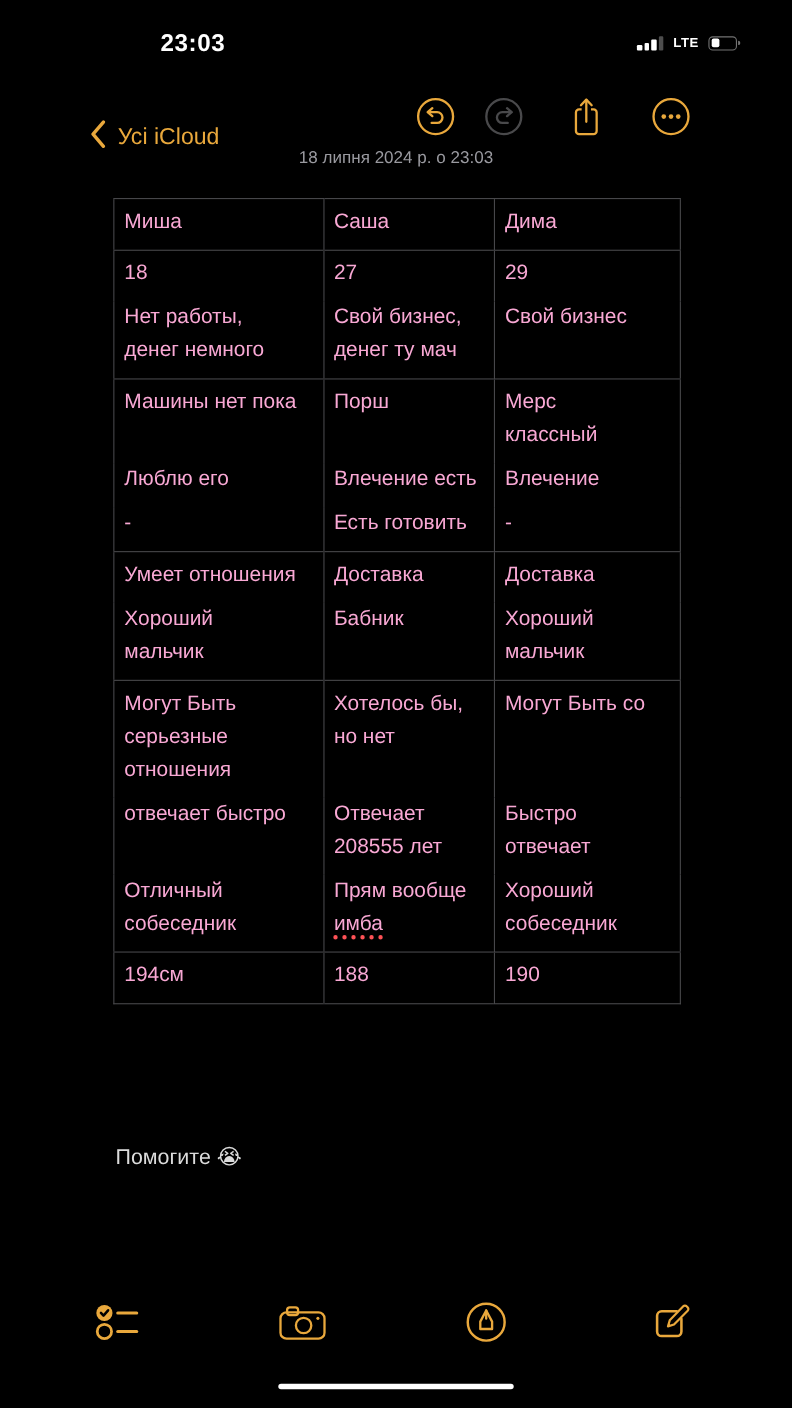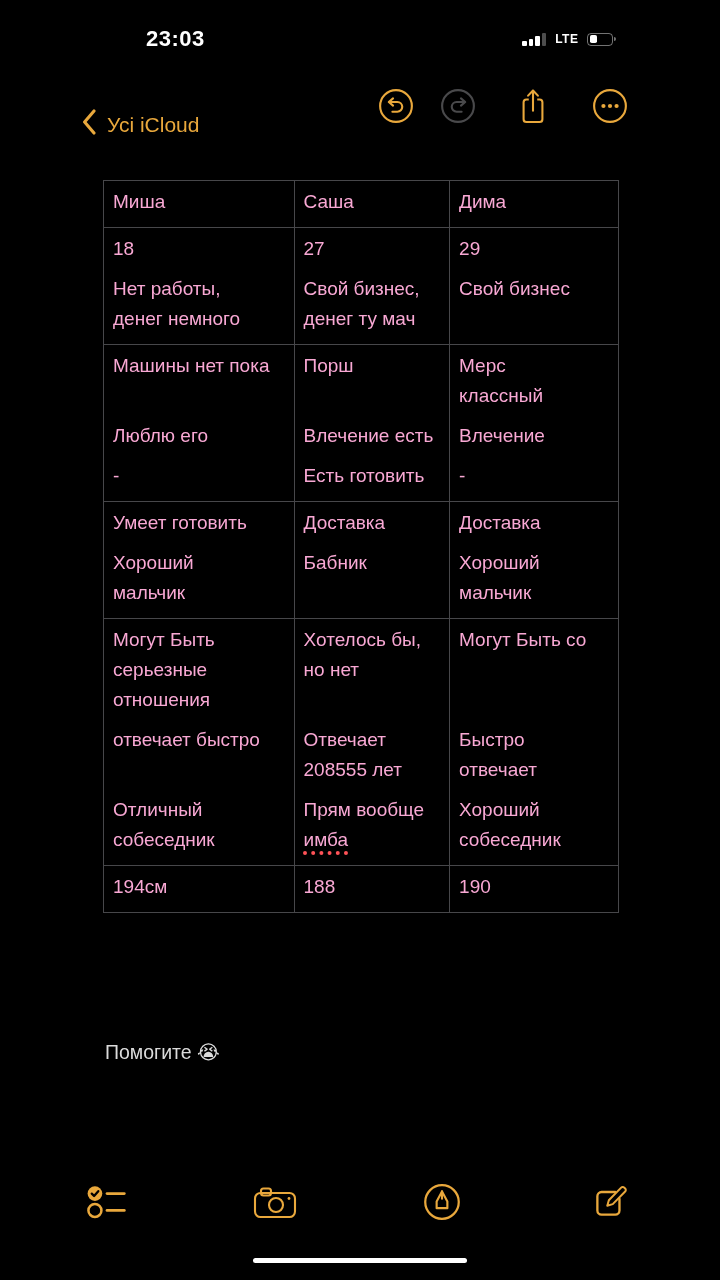--- a/index.html
+++ b/index.html
@@ -7,21 +7,21 @@
   body { font-family: "Liberation Sans", "DejaVu Sans", sans-serif; }
   .phone {
     position: relative; width: 720px; height: 1280px;
     margin: 0 auto; background: #000; overflow: hidden;
     color: #DBDBDB;
   }
   
   .status-bar {
     position: absolute; top: 24px; left: 0; right: 0; height: 30px;
     display: flex; justify-content: space-between; align-items: center;
-    padding: 0 104px 0 146px;
+    padding: 0 47px 0 146px;
   }
   .status-time { color: #fff; font-size: 22px; font-weight: 700; letter-spacing: .5px; }
   .status-right { display: flex; align-items: center; gap: 9px; }
   .signal { display: flex; align-items: flex-end; gap: 2px; height: 13px; }
   .signal i { display: block; width: 4.5px; border-radius: 1px; background: #fff; }
   .signal i.b1 { height: 4.5px; } .signal i.b2 { height: 7px; }
   .signal i.b3 { height: 9.5px; } .signal i.b4 { height: 12.5px; background: rgba(255,255,255,.3); }
   .net-label { color: #fff; font-size: 12px; font-weight: 600; letter-spacing: .5px; }
   .battery { display: flex; align-items: center; }
   .battery .shell {
@@ -148,20 +148,21 @@
     <div class="nav-ico ico-more">
       <svg width="36" height="36" viewBox="0 0 34 34" fill="none">
         <circle cx="17" cy="17" r="15" stroke="#E9A83C" stroke-width="2"></circle>
         <circle cx="10.8" cy="17" r="2" fill="#E9A83C"></circle>
         <circle cx="17" cy="17" r="2" fill="#E9A83C"></circle>
         <circle cx="23.2" cy="17" r="2" fill="#E9A83C"></circle>
       </svg>
     </div>
   </div>
 
+  <div class="date-line">18 липня 2024 р. о 23:03</div>
 
   <div class="note-table-wrap">
     <table class="note-table">
       <colgroup>
         <col style="width:37%">
           <col style="width:30.2%">
           <col style="width:32.8%">
       </colgroup>
     <tbody class="row-group">
           <tr class="group-start subrow-a">
@@ -199,21 +200,21 @@
         </tbody>
         <tbody class="row-group">
           <tr class="subrow-b">
             <td>-</td>
             <td>Есть готовить</td>
             <td>-</td>
           </tr>
         </tbody>
         <tbody class="row-group">
           <tr class="group-start subrow-a">
-            <td>Умеет готовить</td>
+            <td>Умеет отношения</td>
             <td>Доставка</td>
             <td>Доставка</td>
           </tr>
           <tr class="subrow-b">
             <td>Хороший
 мальчик</td>
             <td>Бабник</td>
             <td>Хороший
 мальчик</td>
           </tr>

